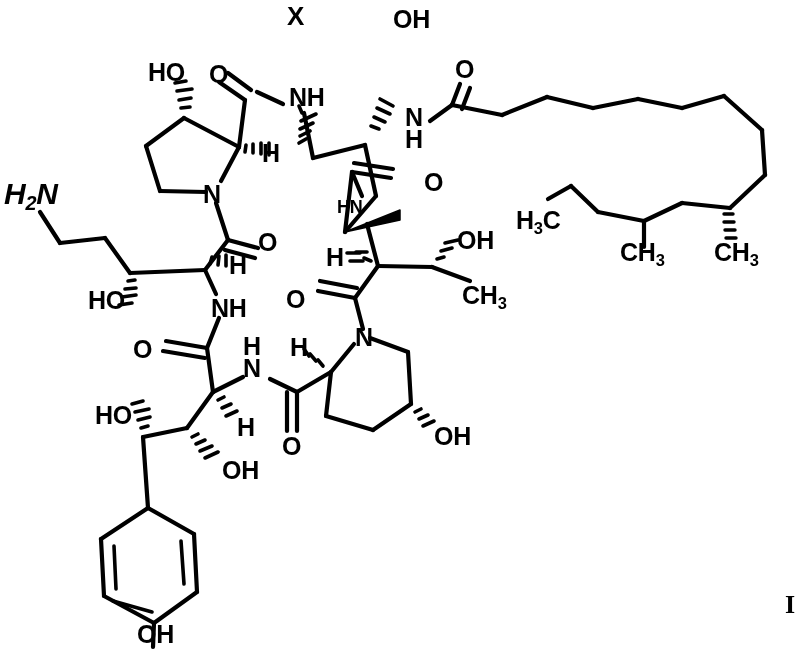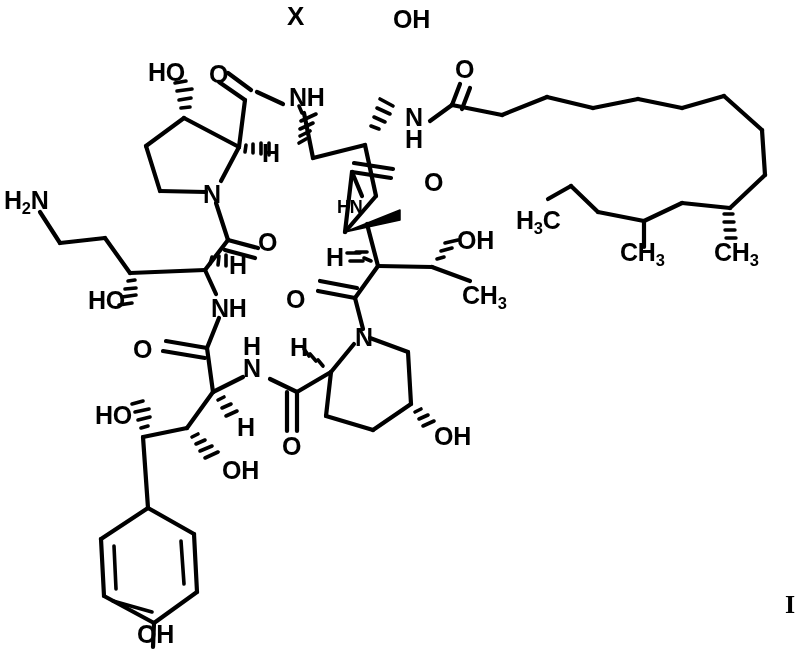--- a/index.html
+++ b/index.html
@@ -279,21 +279,21 @@
   <div class="lbl" style="left:289px;top:85px;font-size:25px;">NH</div>
 
   <div class="lbl" style="left:455px;top:57px;font-size:25px;">O</div>
 
   <div class="stackN" style="left:405px;top:107px;font-size:25px;">N<br>H</div>
 
   <div class="lbl" style="left:262px;top:141px;font-size:25px;">H</div>
 
   <div class="lbl" style="left:424px;top:170px;font-size:25px;">O</div>
 
-  <div class="lbl" style="left:4px;top:188px;font-size:25px;">H<sub>2</sub>N</div>
+  <div class="lbl" style="left:4px;top:179px;font-size:30px;font-style:italic;">H<sub>2</sub>N</div>
 
   <div class="lbl" style="left:203px;top:182px;font-size:25px;">N</div>
 
   <div class="lbl" style="left:337px;top:198px;font-size:18px;">HN</div>
 
   <div class="lbl" style="left:516px;top:208px;font-size:25px;">H<sub>3</sub>C</div>
 
   <div class="lbl" style="left:457px;top:228px;font-size:25px;">OH</div>
 
   <div class="lbl" style="left:258px;top:230px;font-size:25px;">O</div>

